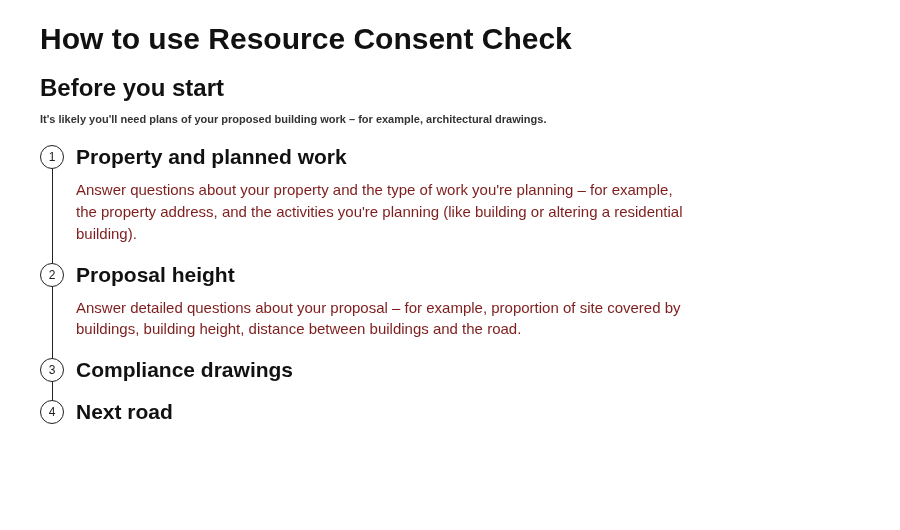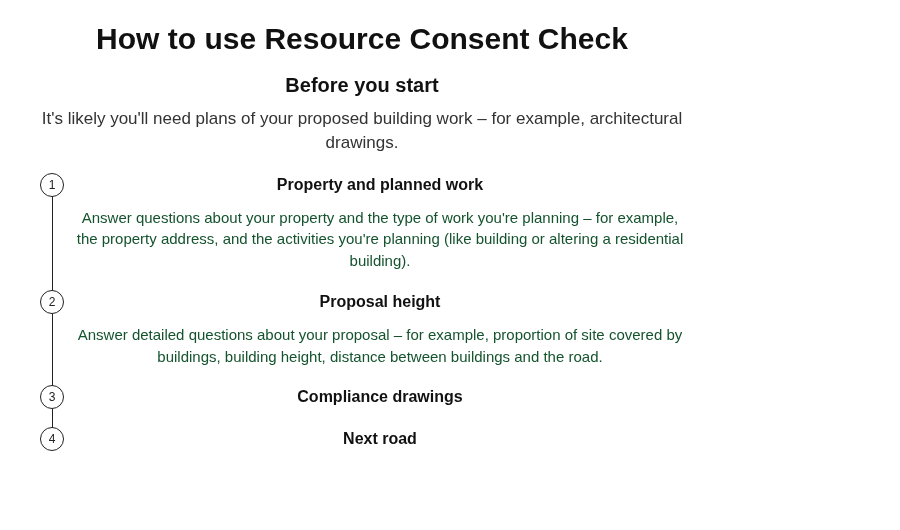--- a/index.html
+++ b/index.html
@@ -7,39 +7,39 @@
     padding: 0;
     background: #ffffff;
     font-family: Arial, Helvetica, sans-serif;
     color: #222;
   }
   .page {
     width: 724px;
     min-height: 530px;
     box-sizing: border-box;
     padding: 18px 40px 0 40px;
-    text-align: center;
   }
   h1.page-title {
     font-size: 30px;
     font-weight: 700;
     margin: 4px 0 18px 0;
     color: #111;
   }
   h2.section-heading {
-    font-size: 20px;
+    font-size: 24px;
     font-weight: 700;
     margin: 10px 0 10px 0;
     color: #111;
   }
   p.intro {
-    font-size: 17px;
+    font-size: 11px;
     line-height: 1.4;
     margin: 0 0 18px 0;
     color: #333;
+    font-weight: bold;
   }
   .steps {
     position: relative;
     padding-left: 36px;
   }
   .steps::before {
     content: "";
     position: absolute;
     left: 12px;
     top: 12px;
@@ -60,30 +60,30 @@
     border: 1px solid #222;
     border-radius: 50%;
     background: #fff;
     display: flex;
     align-items: center;
     justify-content: center;
     font-size: 12px;
     box-sizing: border-box;
   }
   .step-title {
-    font-size: 16px;
+    font-size: 21px;
     font-weight: 700;
     margin: 0 0 10px 0;
     color: #111;
     line-height: 24px;
   }
   .step-body {
     font-size: 15px;
     line-height: 1.45;
-    color: #14532d;
+    color: #7f1d1d;
     margin: 0;
   }
 </style>
 </head>
 <body>
 
 <div class="page">
 
   <h1 class="page-title">How to use Resource Consent Check</h1>
 

